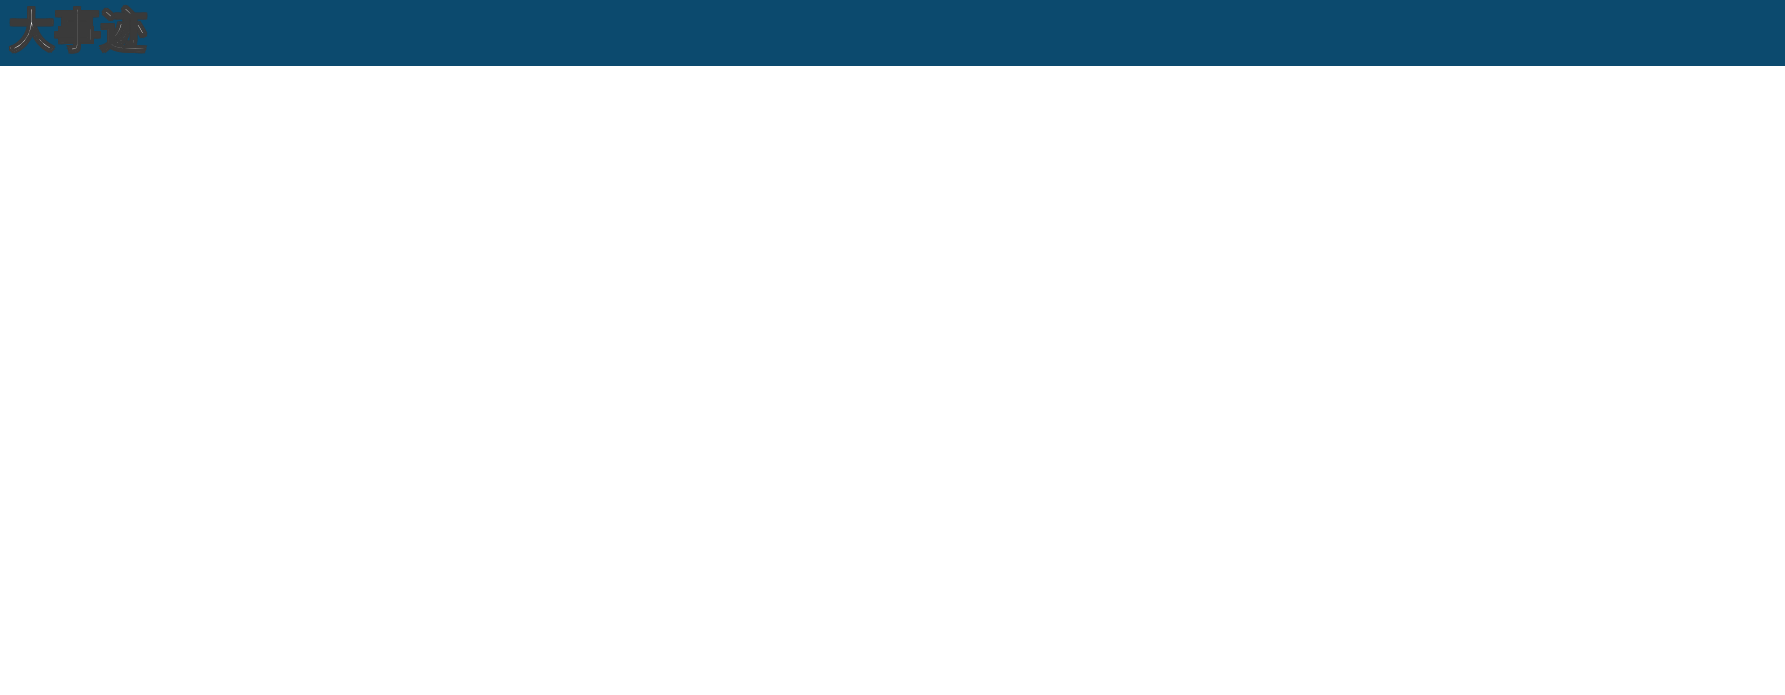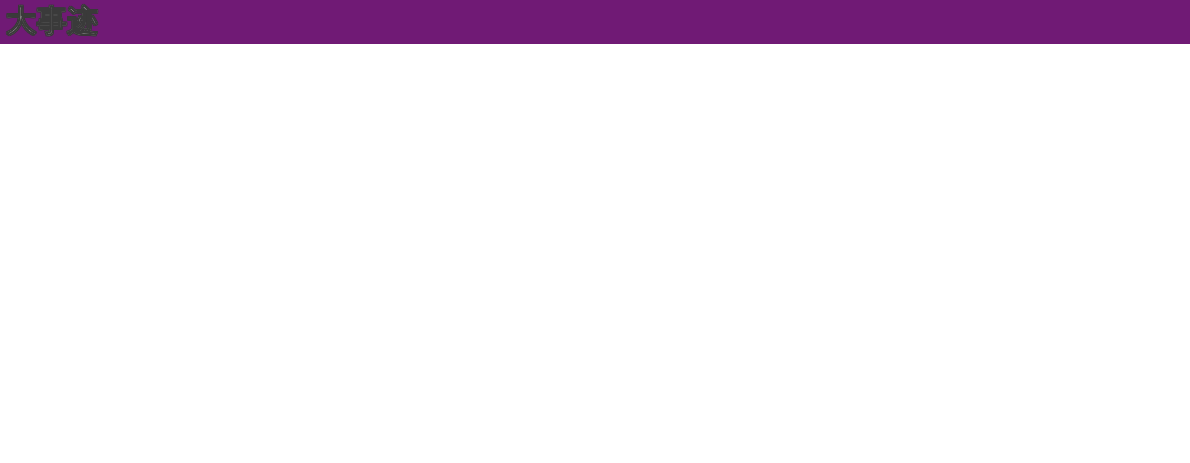--- a/index.html
+++ b/index.html
@@ -13,21 +13,21 @@
       height: 463px;
       background: #ffffff;
       overflow: hidden;
       font-family: "DejaVu Sans", "Liberation Sans", sans-serif;
     }
 
     .page {
       position: relative;
       width: 1190px;
       height: 463px;
-      background: #701a75;
+      background: #0c4a6e;
       padding-left: 12px;
     }
 
     .page-title {
       position: absolute;
       top: 2px;
       left: 6px;
       font-size: 30px;
       line-height: 38px;
       font-weight: 700;

